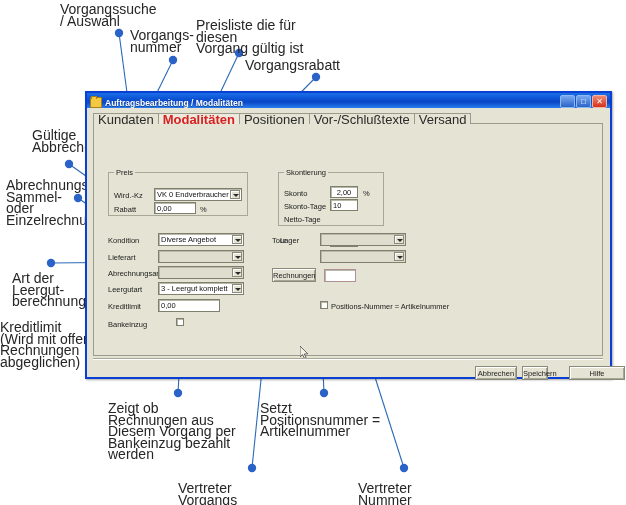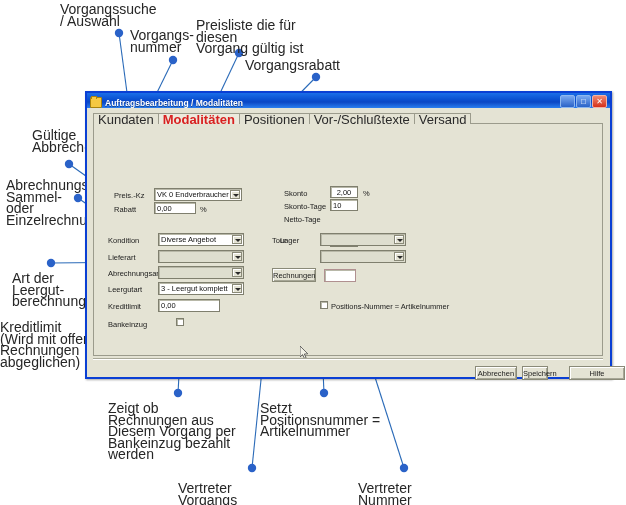--- a/index.html
+++ b/index.html
@@ -289,29 +289,35 @@
       <div class="fld sel" style="left:59px;top:27px;width:38px;"><span>00153</span></div>
 
       <div class="fld" style="left:109px;top:27px;width:136px;">DICOM DISCHINGER COMPUTER GMBH</div>
       <div class="fld" style="left:109px;top:39px;width:136px;"></div>
       <div class="fld" style="left:247px;top:27px;width:190px;">IM EBNET 6</div>
       <div class="fld" style="left:247px;top:39px;width:24px;">79238</div>
       <div class="fld" style="left:272px;top:39px;width:165px;">EHRENKIRCHEN</div>
 
       <div class="panel">
 
-        <div class="lbl" style="left:20px;top:67px;">Preis.-Kz</div>
+        <div class="grp" style="left:14px;top:48px;width:140px;height:44px;">
+          <div class="grp-title">Preis</div>
+        </div>
+        <div class="lbl" style="left:20px;top:67px;">Wird.-Kz</div>
         <div class="combo" style="left:60px;top:64px;width:88px;">
           <span>VK 0 Endverbraucher</span>
           <span class="arrow"></span>
         </div>
         <div class="lbl" style="left:20px;top:81px;">Rabatt</div>
         <div class="fld" style="left:60px;top:78px;width:42px;">0,00</div>
         <div class="lbl" style="left:106px;top:81px;">%</div>
 
+        <div class="grp" style="left:184px;top:48px;width:106px;height:54px;">
+          <div class="grp-title">Skontierung</div>
+        </div>
         <div class="lbl" style="left:190px;top:65px;">Skonto</div>
         <div class="fld" style="left:236px;top:62px;width:28px;text-align:center;">2,00</div>
         <div class="lbl" style="left:269px;top:65px;">%</div>
         <div class="lbl" style="left:190px;top:78px;">Skonto-Tage</div>
         <div class="fld" style="left:236px;top:75px;width:28px;">10</div>
         <div class="lbl" style="left:190px;top:91px;">Netto-Tage</div>
         <div class="fld" style="left:236px;top:88px;width:28px;margin-top:23px;">30</div>
 
         <div class="lbl" style="left:14px;top:112px;">Kondition</div>
         <div class="combo" style="left:64px;top:109px;width:86px;">

